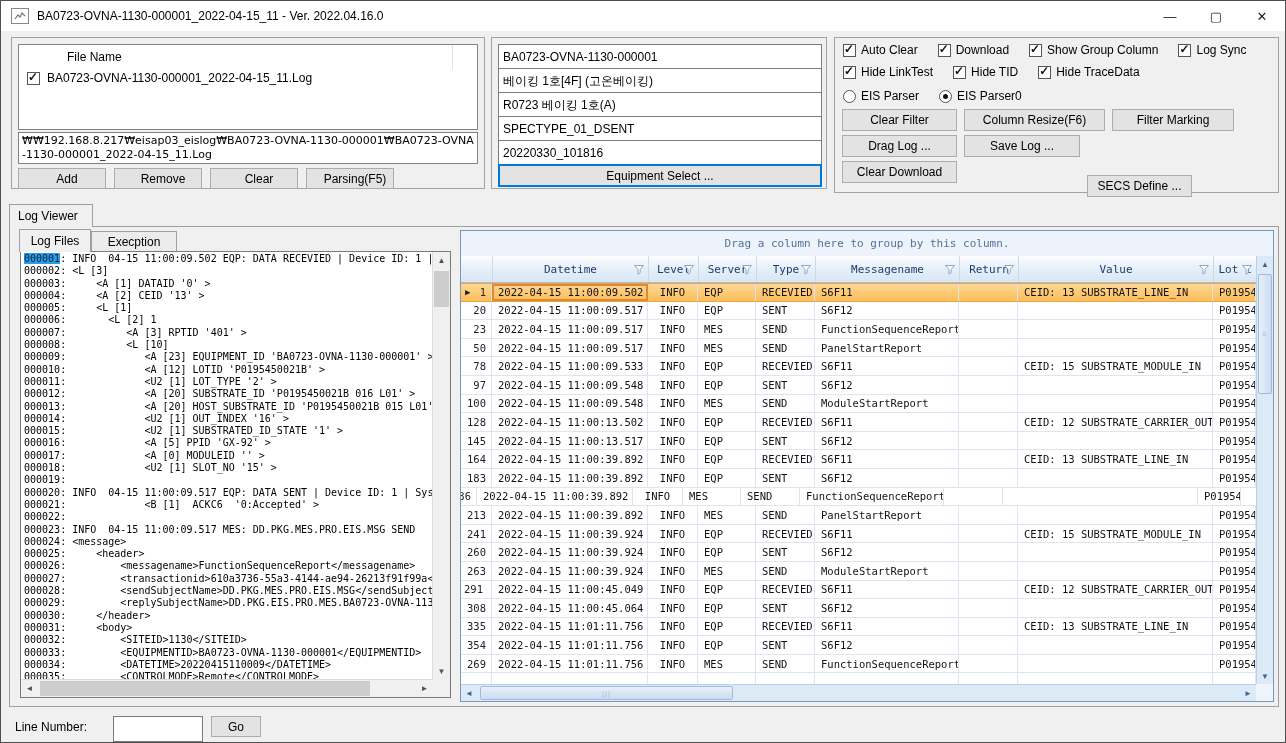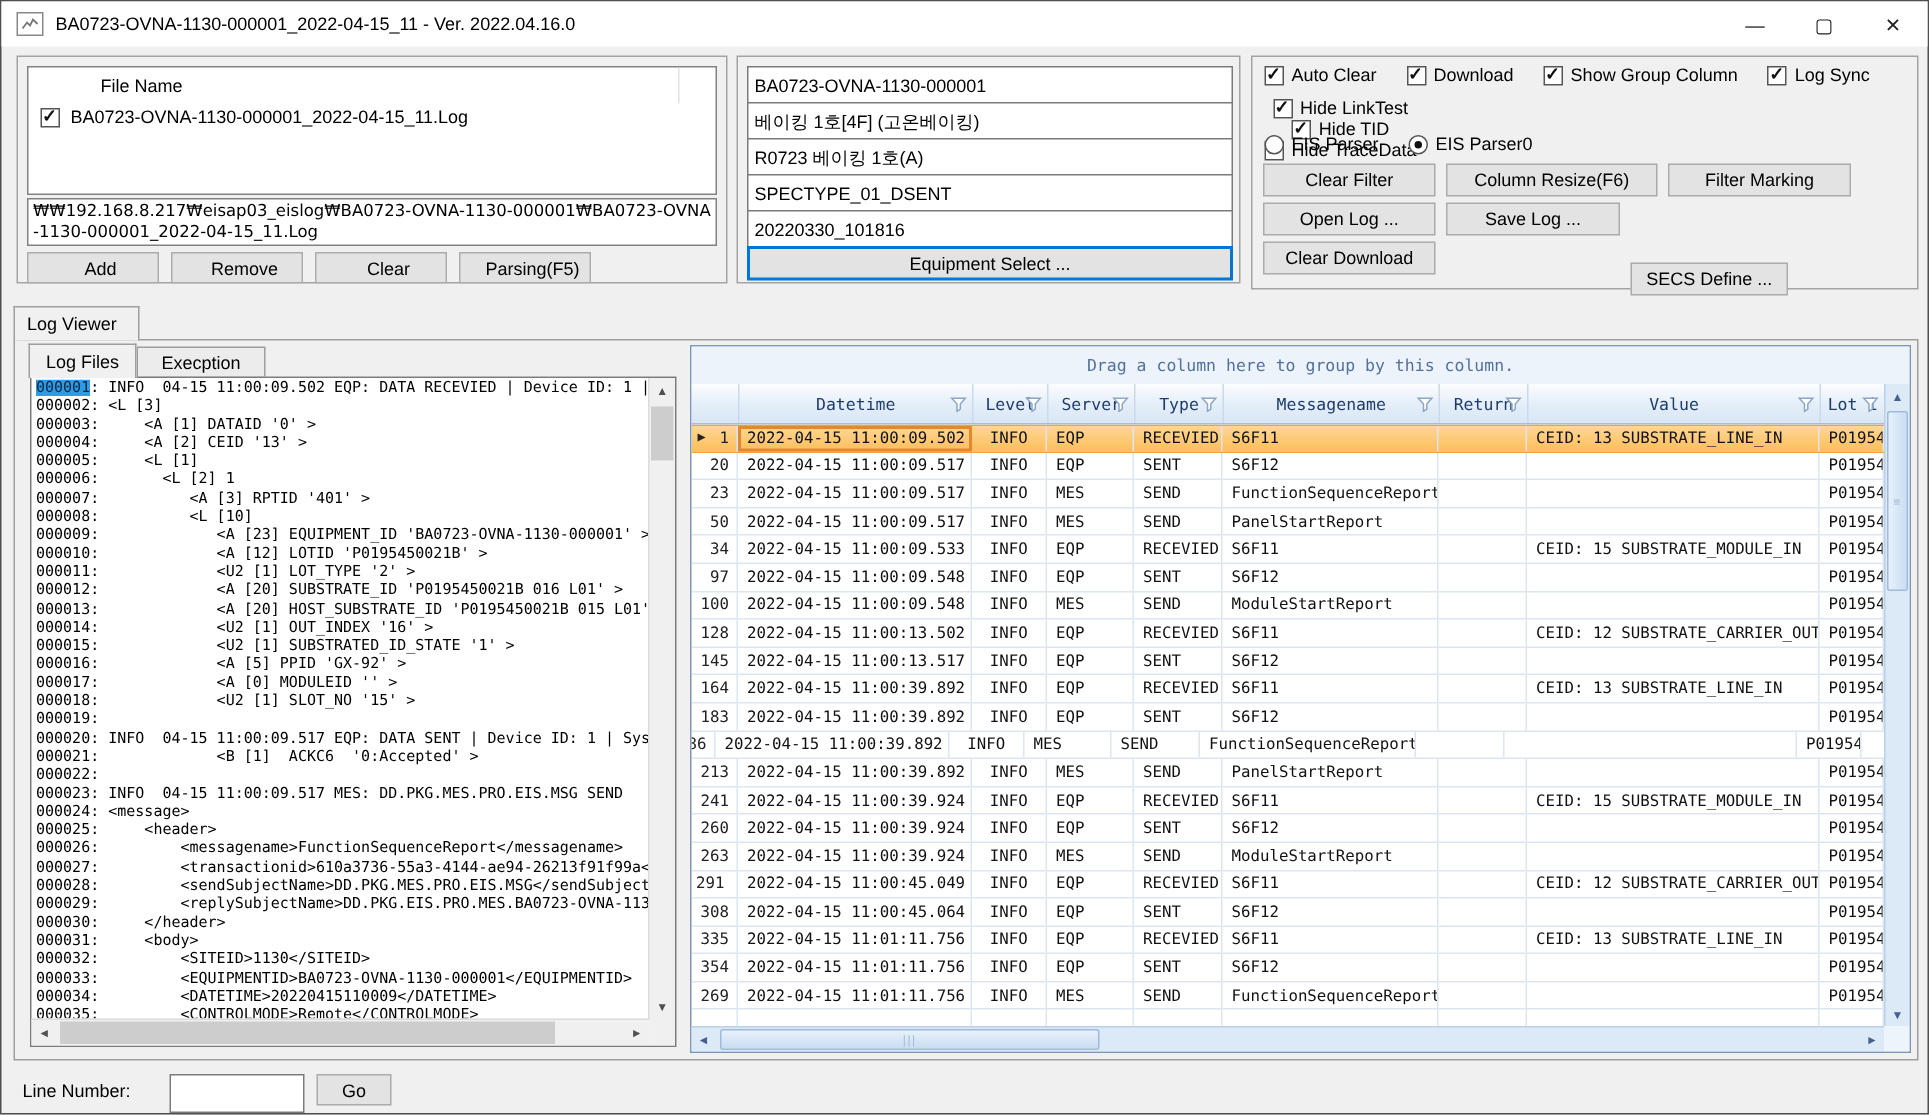--- a/index.html
+++ b/index.html
@@ -146,21 +146,21 @@
       </span>
       <span class="cb-item">
         <span class="cb checked"></span>
         <span>Show Group Column</span>
       </span>
       <span class="cb-item">
         <span class="cb checked"></span>
         <span>Log Sync</span>
       </span>
     </div>
-  <div class="opt-row" id="cb-row-1" style="top:27px;flex-direction:column;">
+  <div class="opt-row" id="cb-row-1" style="top:27px;">
       <span class="cb-item">
         <span class="cb checked"></span>
         <span>Hide LinkTest</span>
       </span>
       <span class="cb-item">
         <span class="cb checked"></span>
         <span>Hide TID</span>
       </span>
       <span class="cb-item">
         <span class="cb checked"></span>
@@ -176,21 +176,21 @@
         <span class="radio sel"></span>
         <span>EIS Parser0</span>
       </span>
     </div>
   <div class="opt-btn-row" id="opt-btns-0" style="top:71px;">
       <div class="btn" style="width: 115px;">Clear Filter</div>
       <div class="btn" style="width: 141px;">Column Resize(F6)</div>
       <div class="btn" style="width: 122px;">Filter Marking</div>
     </div>
   <div class="opt-btn-row" id="opt-btns-1" style="top:97px;">
-      <div class="btn" style="width: 115px;">Open Log ...</div>
+      <div class="btn" style="width: 115px;">Drag Log ...</div>
       <div class="btn" style="width: 116px;">Save Log ...</div>
       <div class="btn" style="width: 105px; margin-top: 40px;">SECS Define ...</div>
     </div>
   <div class="opt-btn-row" id="opt-btns-2" style="top:123px;">
       <div class="btn" style="width: 115px;">Clear Download</div>
     </div>
 </div>
 
 <div class="tab-lv">Log Viewer</div>
 <div class="tabpage">
@@ -314,21 +314,21 @@
           <div class="gcell center" style="width: 50px;">INFO</div>
           <div class="gcell" style="width: 58px;">MES</div>
           <div class="gcell" style="width: 59px;">SEND</div>
           <div class="gcell" style="width: 144px;">PanelStartReport</div>
           <div class="gcell" style="width: 59px;"></div>
           <div class="gcell" style="width: 195px;"></div>
           <div class="gcell" style="width: 43px;">P0195450</div>
         </div>
         <div class="grow">
           <div class="gind" style="width: 31px;">
-            <span>34</span>
+            <span>78</span>
           </div>
           <div class="gcell" style="width: 156px;">2022-04-15 11:00:09.533</div>
           <div class="gcell center" style="width: 50px;">INFO</div>
           <div class="gcell" style="width: 58px;">EQP</div>
           <div class="gcell" style="width: 59px;">RECEVIED</div>
           <div class="gcell" style="width: 144px;">S6F11</div>
           <div class="gcell" style="width: 59px;"></div>
           <div class="gcell" style="width: 195px;">CEID: 15 SUBSTRATE_MODULE_IN</div>
           <div class="gcell" style="width: 43px;">P0195450</div>
         </div>

